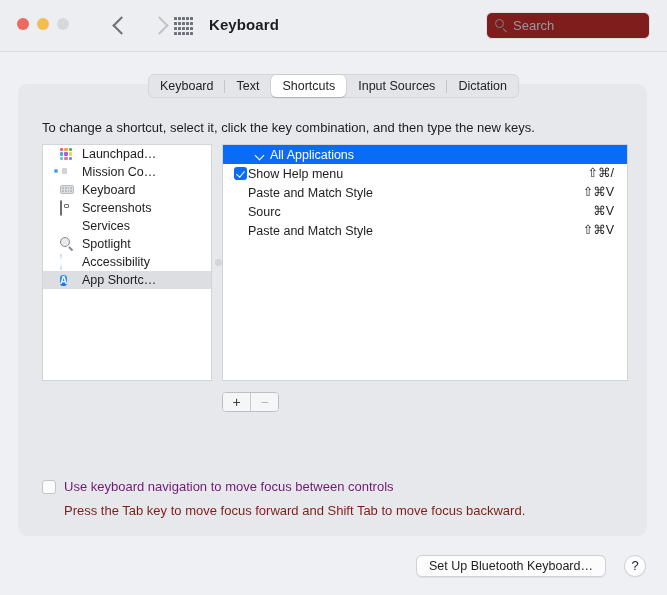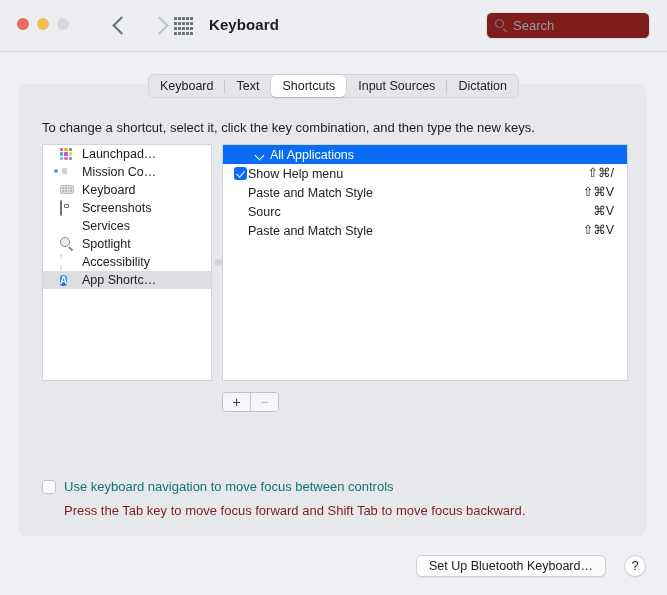--- a/index.html
+++ b/index.html
@@ -312,21 +312,21 @@
   
   .kbnav {
     position: absolute; left: 42px; top: 479px;
     display: flex; align-items: center;
   }
   .cbox {
     width: 14px; height: 14px; border-radius: 3px;
     background: #fcfcfd; border: 1px solid #c2c5ca;
     box-sizing: border-box; margin-right: 8px; flex: none;
   }
-  .kbnav-label { font-size: 13px; color: #0f766e; }
+  .kbnav-label { font-size: 13px; color: #701a75; }
   .kbnav-help {
     position: absolute; left: 64px; top: 503px;
     font-size: 13px; color: #7f1d1d;
   }
 
   
   .btn-bt {
     position: absolute; left: 416px; top: 555px;
     height: 22px; line-height: 21px;
     padding: 0 12px;

